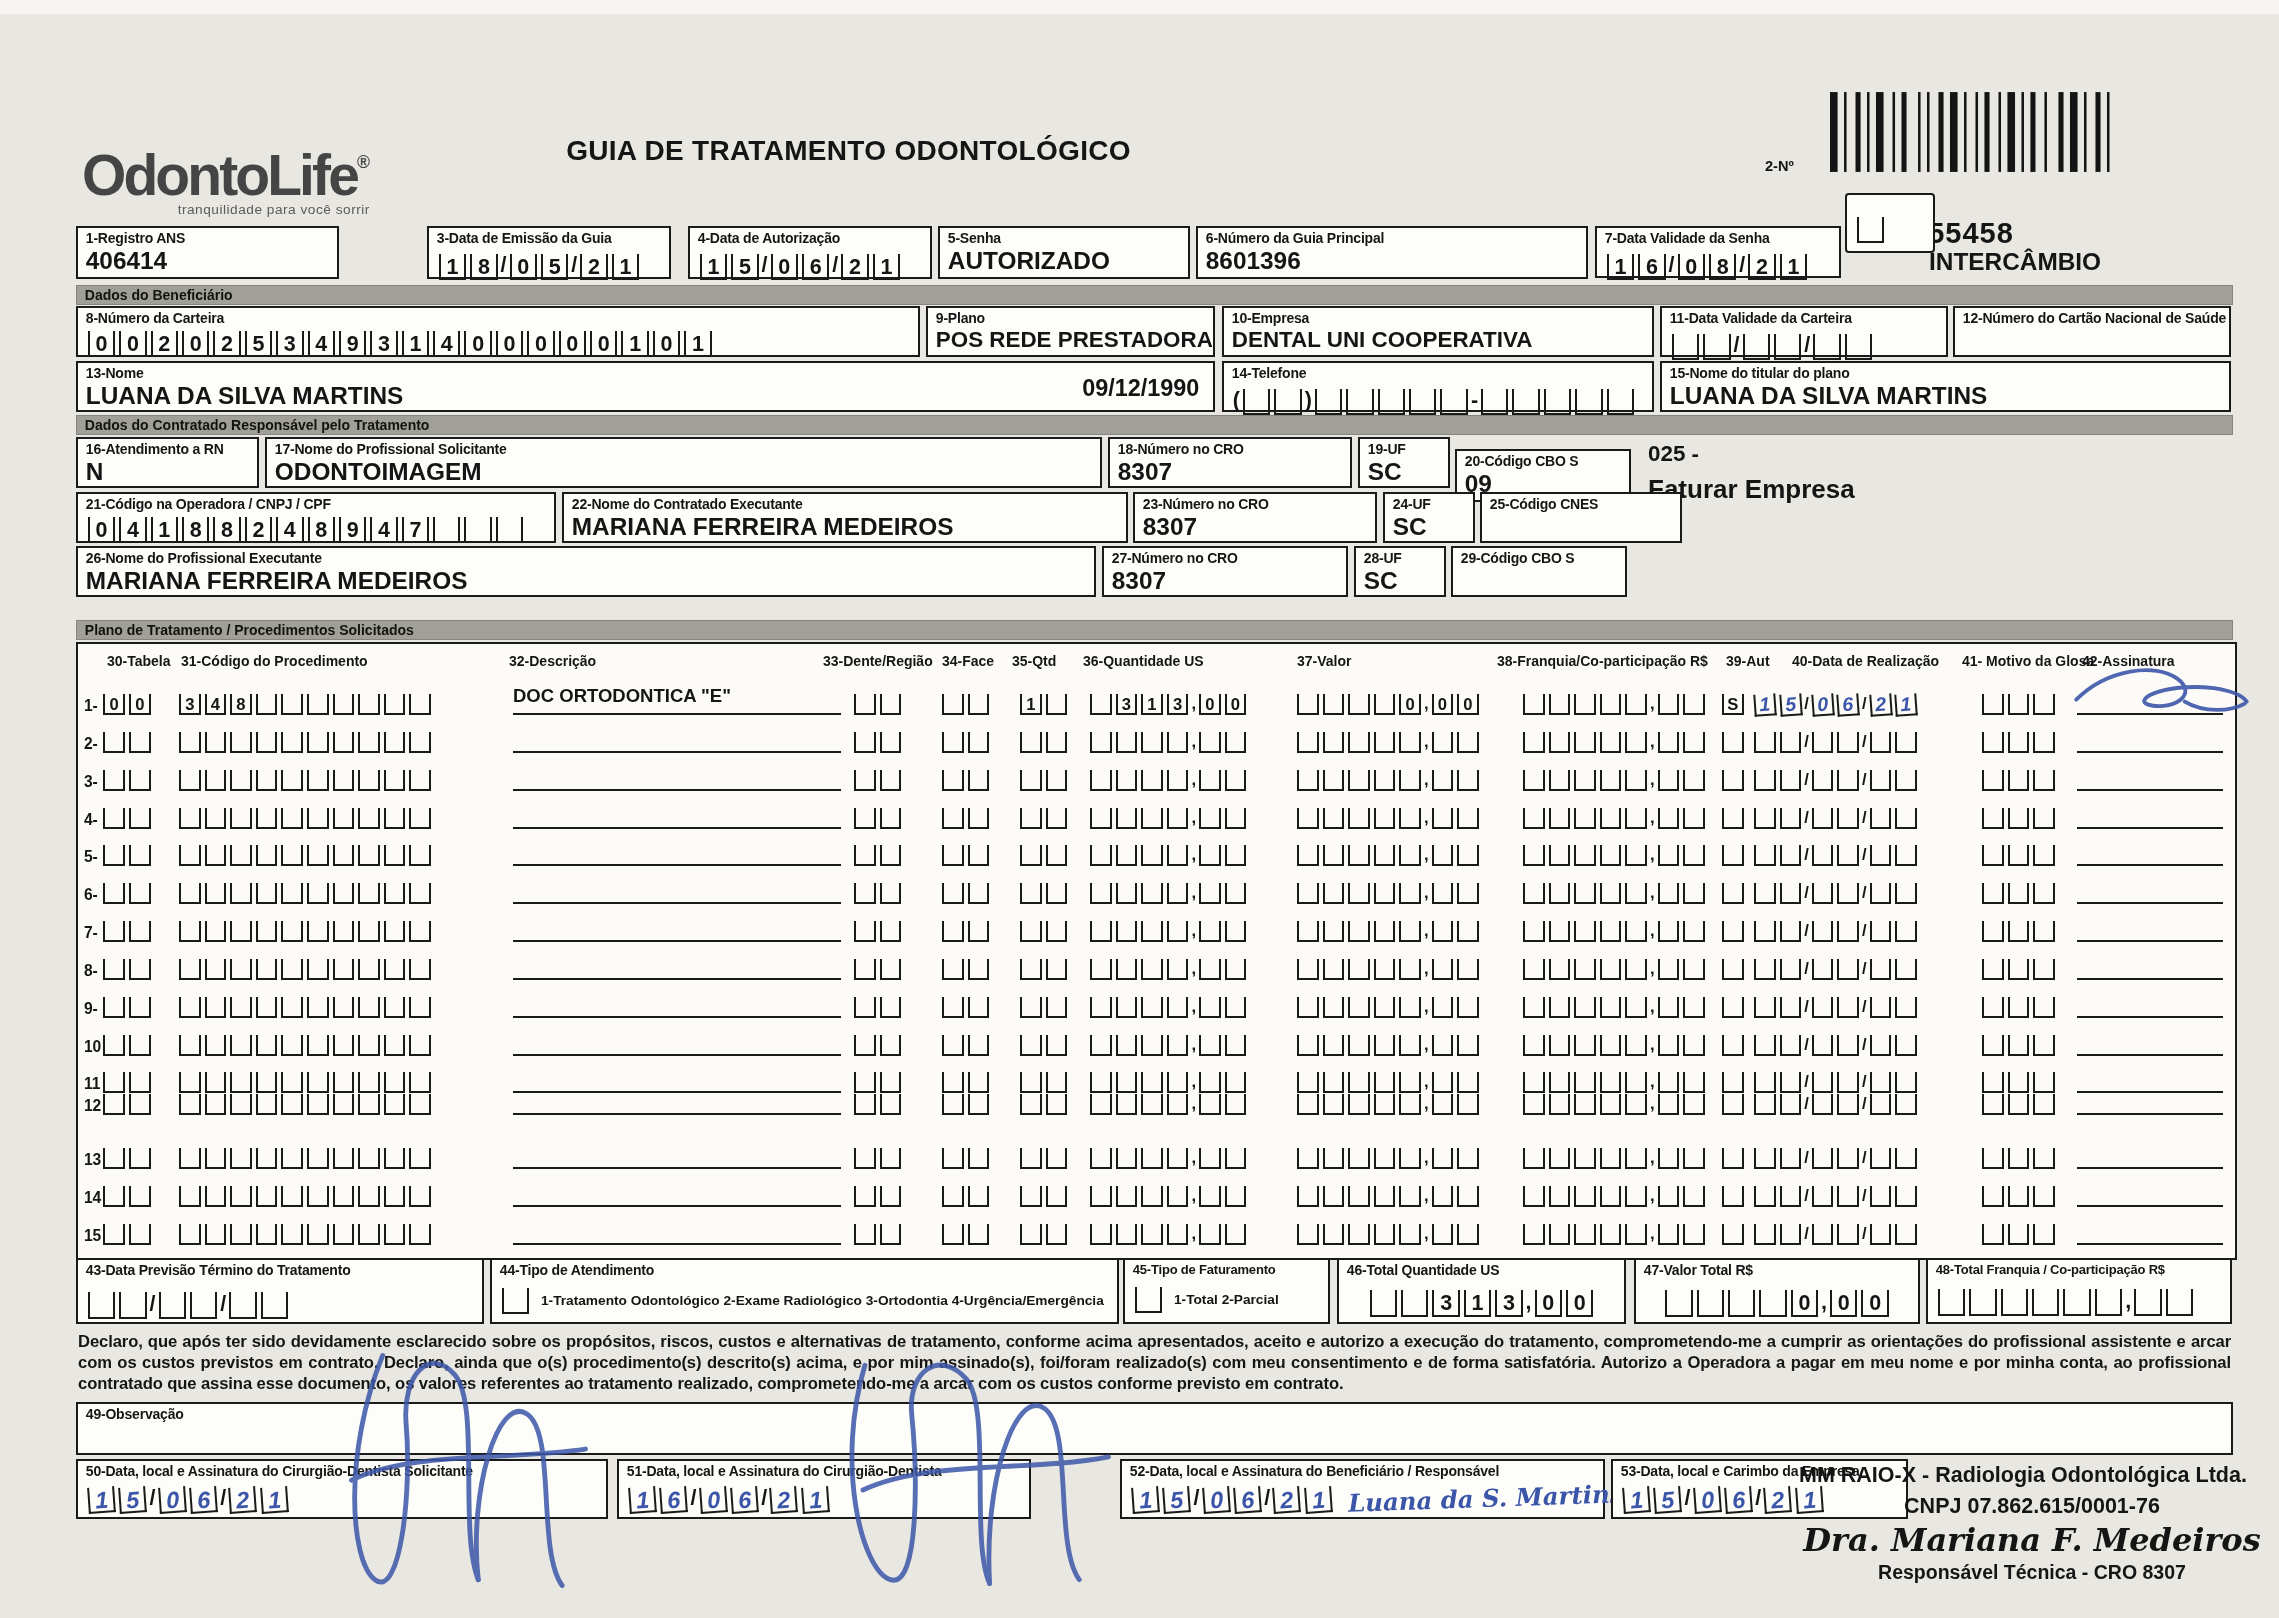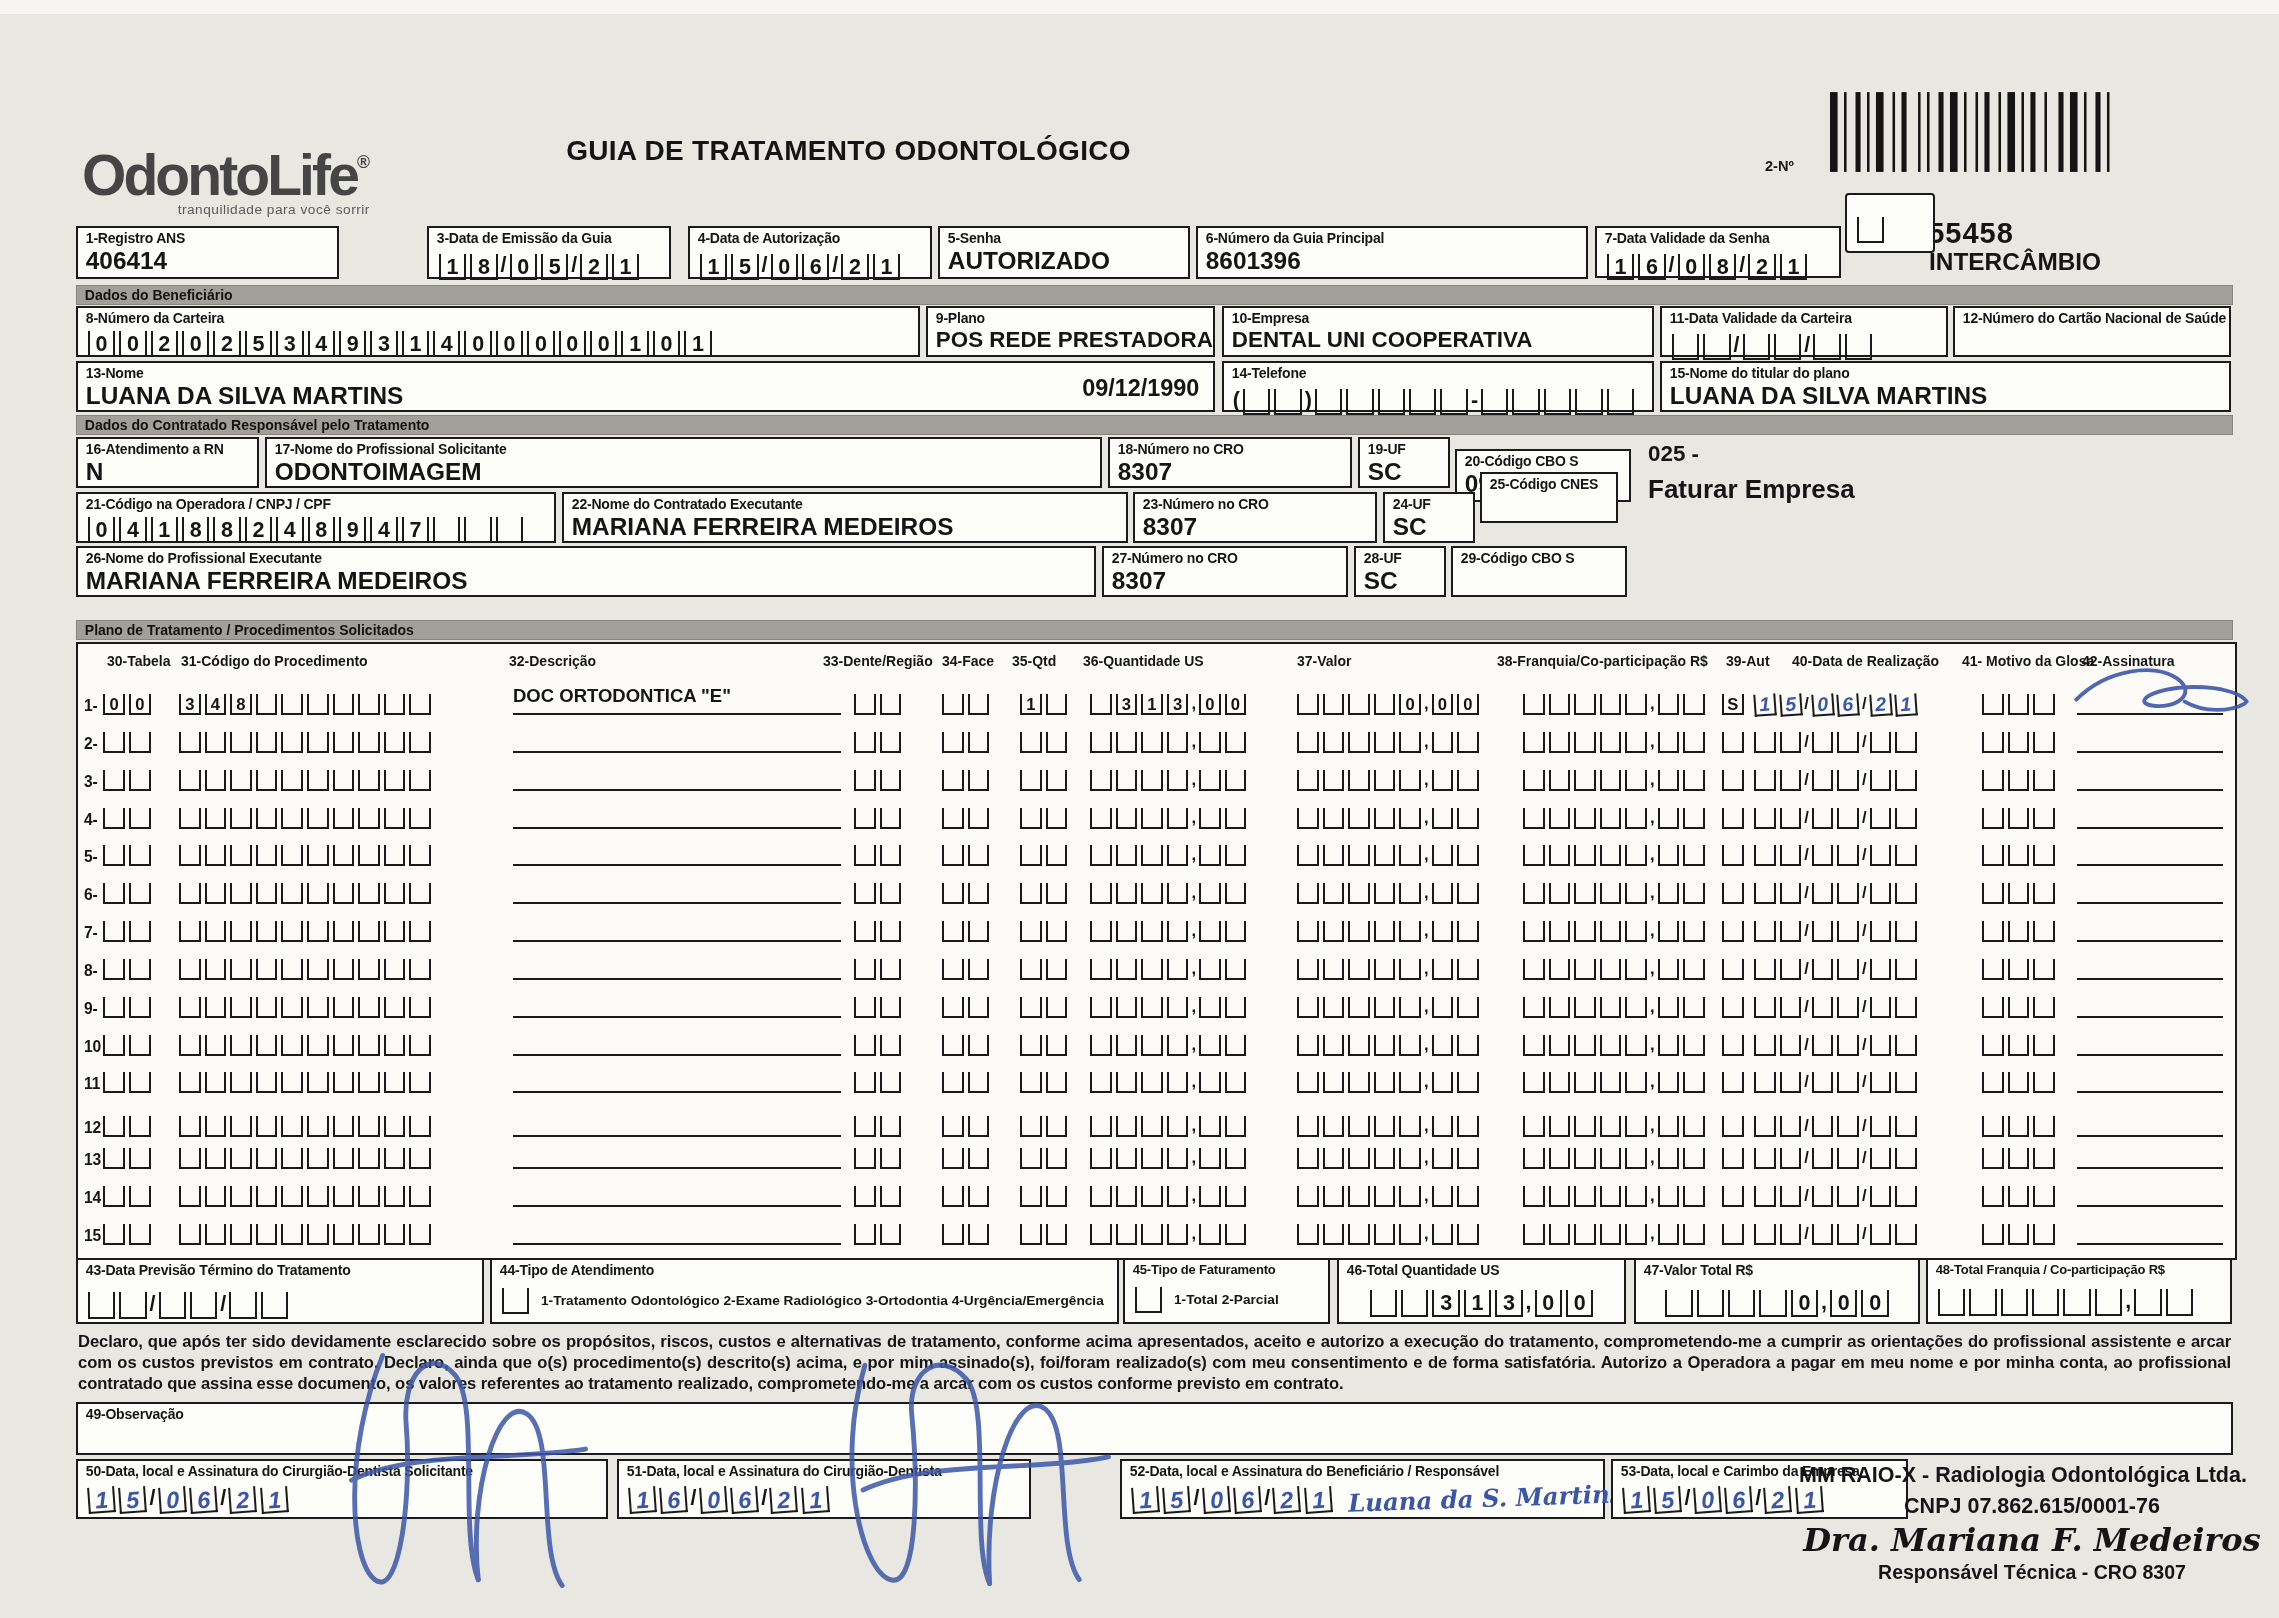--- a/index.html
+++ b/index.html
@@ -287,21 +287,21 @@
     <div class="val">MARIANA FERREIRA MEDEIROS</div>
   </div>
   <div class="field" style="left:1133px;top:492px;width:244px;height:51px">
     <div class="lbl">23-Número no CRO</div>
     <div class="val">8307</div>
   </div>
   <div class="field" style="left:1383px;top:492px;width:92px;height:51px">
     <div class="lbl">24-UF</div>
     <div class="val">SC</div>
   </div>
-  <div class="field" style="left:1480px;top:472px;width:138px;height:51px">
+  <div class="field" style="left:1480px;top:492px;width:202px;height:51px">
     <div class="lbl">25-Código CNES</div>
     <div class="val"></div>
   </div>
 
   <div class="field" style="left:76px;top:546px;width:1020px;height:51px">
     <div class="lbl">26-Nome do Profissional Executante</div>
     <div class="val">MARIANA FERREIRA MEDEIROS</div>
   </div>
   <div class="field" style="left:1102px;top:546px;width:246px;height:51px">
     <div class="lbl">27-Número no CRO</div>
@@ -1490,21 +1490,21 @@
           <div class="comb sm">
             <span class="cell"></span>
             <span class="cell"></span>
             <span class="cell"></span>
           </div>
         </div>
         <div class="tcol" style="left: 1999px; width: 146px;">
           <div class="dline" style="width: 146px;"></div>
         </div>
       </div>
-      <div class="trow" style="top: 459px;">
+      <div class="trow" style="top: 437px;">
         <div class="tcol rownum" style="left: 5.9px; width: 21.5px;">12</div>
         <div class="tcol" style="left: 23.4px; width: 70px;">
           <div class="comb sm">
             <span class="cell"></span>
             <span class="cell"></span>
           </div>
         </div>
         <div class="tcol" style="left: 99px; width: 328px;">
           <div class="comb sm">
             <span class="cell"></span>

